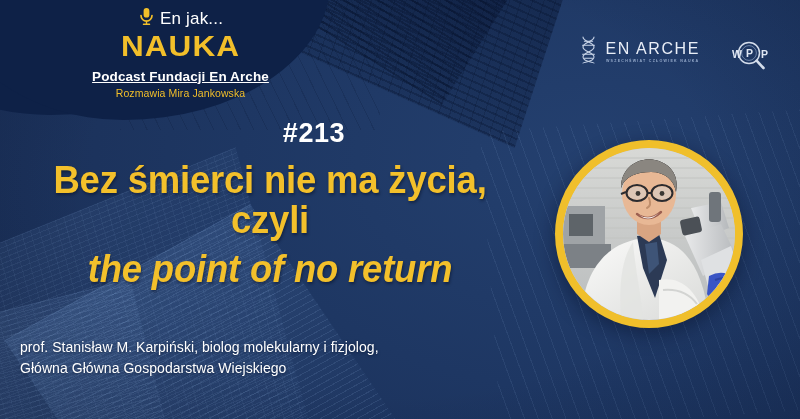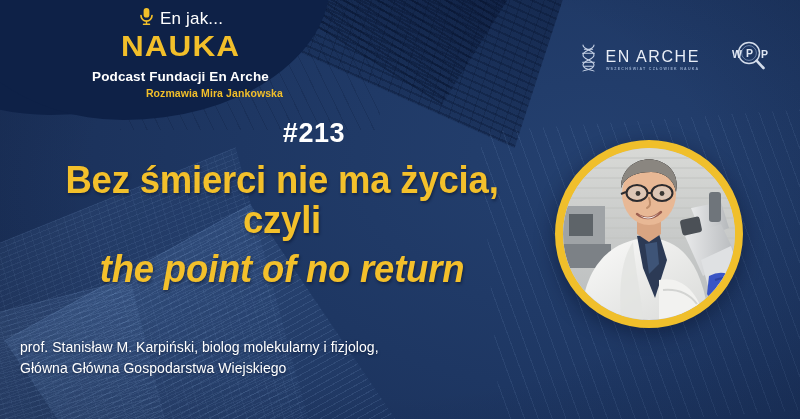--- a/index.html
+++ b/index.html
@@ -116,31 +116,31 @@
     color:#f2bf2a;
     font-size:30px; font-weight:bold;
     letter-spacing:1px;
     line-height:1.05;
     margin-top:1px;
     transform:scaleX(1.05);
     font-family:"Liberation Sans Narrow","Liberation Sans",sans-serif;
   }
   .podcast-sub {
     color:#ffffff; font-size:13.5px; font-weight:600;
-    margin-top:8px; letter-spacing:.1px; line-height:1.1;
+    margin-top:8px; letter-spacing:.1px; line-height:1.1;text-decoration:underline;
   }
   .podcast-host {
-    color:#f2bf2a; font-size:10.5px; font-weight:bold;
-    margin-top:3px; letter-spacing:.1px;text-align:right;
+    color:#f2bf2a; font-size:10.5px; font-weight:normal;
+    margin-top:3px; letter-spacing:.1px;
   }
 
   
   #brand-logos {
     position:absolute; right:28px; top:36px;
-    display:flex; align-items:flex-end; gap:26px; z-index:6;
+    display:flex; align-items:flex-start; gap:26px; z-index:6;
   }
   .enarche-lockup { display:flex; align-items:center; gap:7px; }
   .enarche-text-wrap { line-height:1; }
   .enarche-name {
     color:#e9eef7; font-size:16px; font-weight:500;
     letter-spacing:1.6px; display:block;
   }
   .enarche-tag {
     color:#93a8c9; font-size:3.6px; font-weight:600;
     letter-spacing:1.25px; display:block; margin-top:3px;
@@ -155,21 +155,21 @@
   
   #episode-number {
     position:absolute; left:0; right:0; top:118px;
     text-align:center;
     color:#ffffff; font-size:27px; font-weight:600;
     letter-spacing:.6px; z-index:5;
     margin-left:-172px;
   }
 
   
-  #episode-title { position:absolute; left:12px; top:160px; width:540px; z-index:5; }
+  #episode-title { position:absolute; left:0; top:160px; width:540px; z-index:5; }
   .title-line {
     color:#f3c02b;
     font-family:"Liberation Sans Narrow","Liberation Sans",sans-serif;
     font-weight:bold;
     text-align:center;
     line-height:1.06;
     text-shadow:1px 2px 3px rgba(4,12,32,.45);
   }
   .title-line-1 { font-size:38px; letter-spacing:-.2px; transform:scaleX(.96); }
   .title-line-2 {

